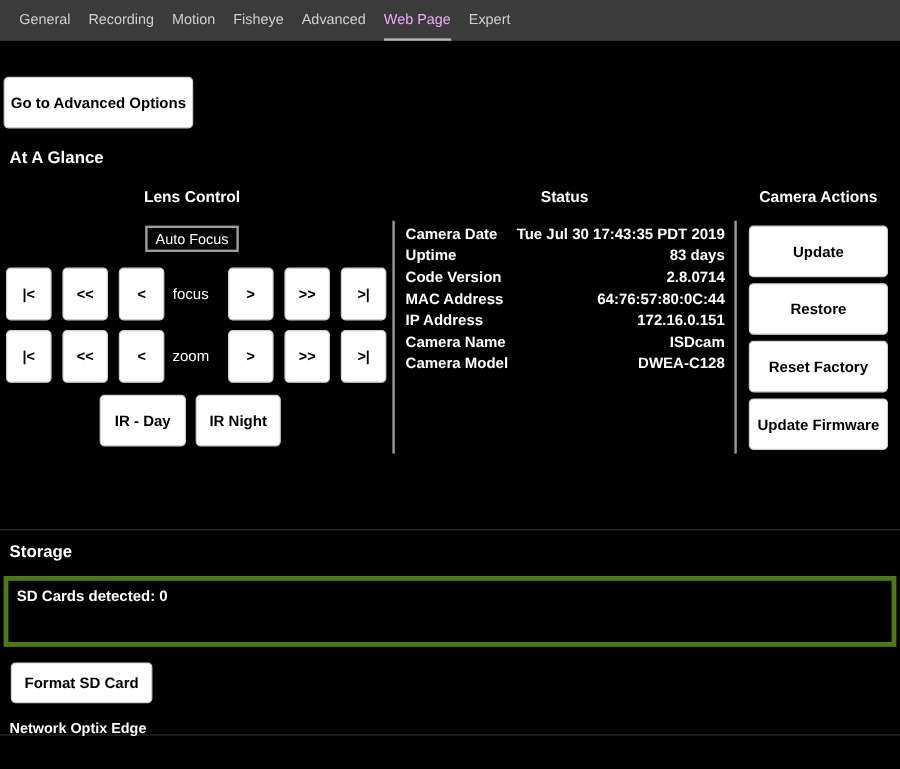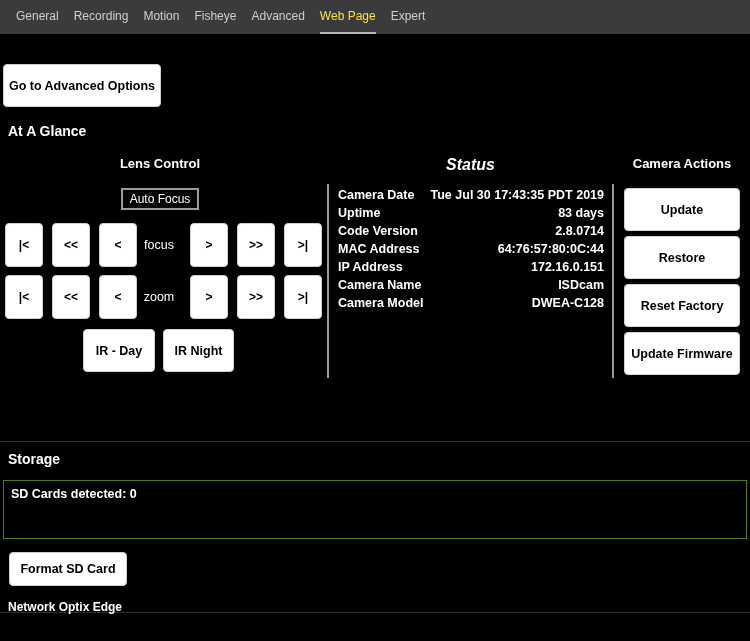--- a/index.html
+++ b/index.html
@@ -5,21 +5,21 @@
   * { margin:0; padding:0; box-sizing:border-box; }
   html, body { width:750px; height:641px; background:#000; overflow:hidden; }
   body { font-family:"Liberation Sans", sans-serif; }
   .page { position:relative; width:750px; height:641px; background:#000; color:#fff; }
 
   
   .nav { position:absolute; top:0; left:0; width:750px; height:34px; background:#3b3b3b;
          display:flex; align-items:stretch; padding-left:16px; gap:15px; }
   .tab { display:flex; align-items:center; color:#cfcfcf; font-size:12px; cursor:pointer;
          border-bottom:2px solid transparent; padding-top:0; }
-  .tab.active { color:#fde047; border-bottom-color:#b5b5b5; }
+  .tab.active { color:#f0abfc; border-bottom-color:#b5b5b5; }
 
   
   .wbtn { background:#fff; color:#000; border:1px solid #cfcfcf; border-radius:4px;
           font-weight:bold; font-family:inherit; font-size:12.5px; cursor:pointer;
           position:absolute; }
 
   .goto { left:3px; top:64px; width:158px; height:43px; }
 
   .glance-title { position:absolute; left:8px; top:123px; font-size:14px; font-weight:bold; }
 
@@ -32,41 +32,41 @@
   .lens-row { position:absolute; left:5px; display:flex; align-items:center; height:44px; }
   .lens-row .lbtn { position:static; width:38px; height:44px; font-size:12px; margin-right:9px; }
   .lens-row .lbtn:nth-of-type(3) { margin-right:0; }
   .lens-row .lbtn:nth-of-type(4), .lens-row .lbtn:nth-of-type(5), .lens-row .lbtn:nth-of-type(6) { margin-left:9px; margin-right:0; }
   .lens-label { width:44px; text-align:center; font-size:12.5px; color:#fff; }
   .ir-day { left:83px; top:329px; width:72px; height:43px; }
   .ir-night { left:163px; top:329px; width:71px; height:43px; }
 
   
   .status-title { position:absolute; left:327px; top:156px; width:287px; text-align:center;
-                  font-size:16px; font-weight:bold;font-style:italic; }
+                  font-size:13px; font-weight:bold; }
   .status-panel { position:absolute; left:327px; top:184px; width:287px; height:194px;
                   border-left:2px solid #9a9a9a; border-right:2px solid #9a9a9a;
                   padding:2px 8px 0 9px; }
   .srow { display:flex; justify-content:space-between; align-items:center; height:18px;
           font-size:12.5px; }
   .srow .sl { font-weight:bold; white-space:nowrap; }
   .srow .sv { font-weight:bold; text-align:right; white-space:nowrap; }
 
   
   .actions-title { position:absolute; left:620px; top:156px; width:124px; text-align:center;
                    font-size:13px; font-weight:bold; }
   .action { left:624px; width:116px; height:43px; }
 
   
   .hr { position:absolute; left:0; width:750px; height:1px; background:#2e2e2e; }
   .hr-storage { top:441px; }
   .hr-footer { top:612px; }
   .storage-title { position:absolute; left:8px; top:451px; font-size:14px; font-weight:bold; }
   .storage-box { position:absolute; left:3px; top:480px; width:744px; height:59px;
-                 border:1px solid #4d7c0f; }
+                 border:4px solid #4d7c0f; }
   .sd-detected { position:absolute; left:7px; top:6px; font-size:12.5px; font-weight:bold; }
   .sd-table { position:absolute; left:8px; top:516px; display:flex; }
   .cell { border:1px solid #e8e8e8; height:18px; font-size:12px; font-weight:bold;
           padding:1px 0 0 4px; margin-left:-1px; color:#fff; }
   .cell.c0 { width:76px; margin-left:0; }
   .cell.c1 { width:62px; }
   .cell.c2 { width:77px; }
   .cell.c3 { width:77px; }
   .cell.c4 { width:106px; }
   .cell.c5 { width:104px; }

